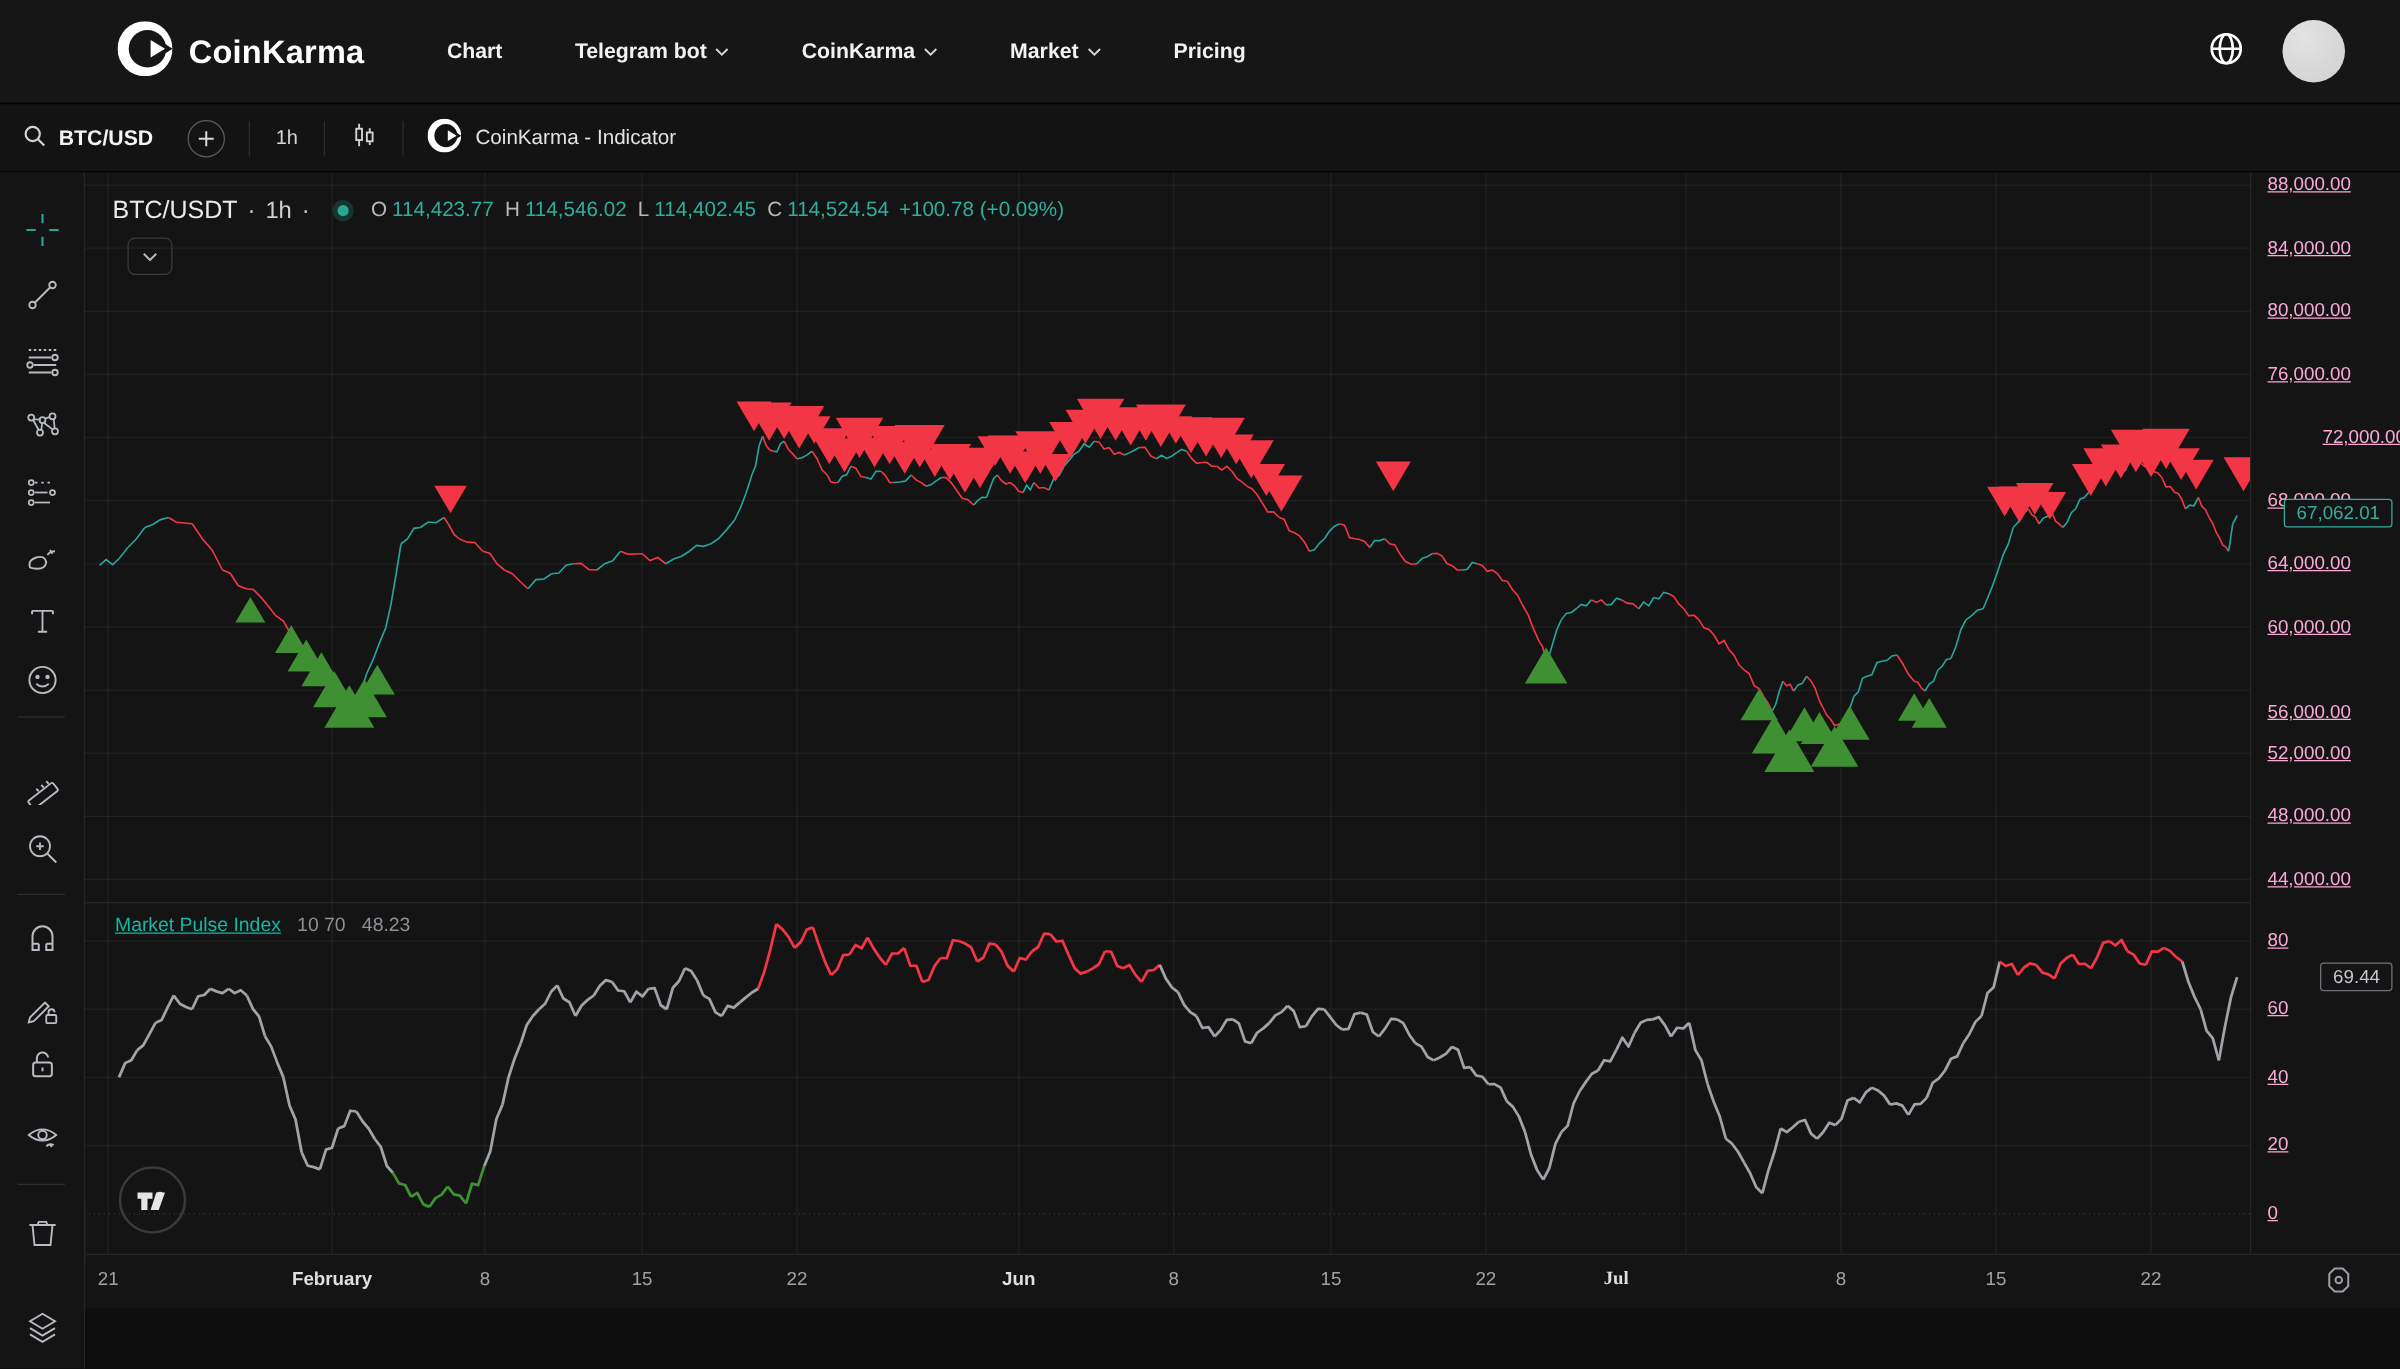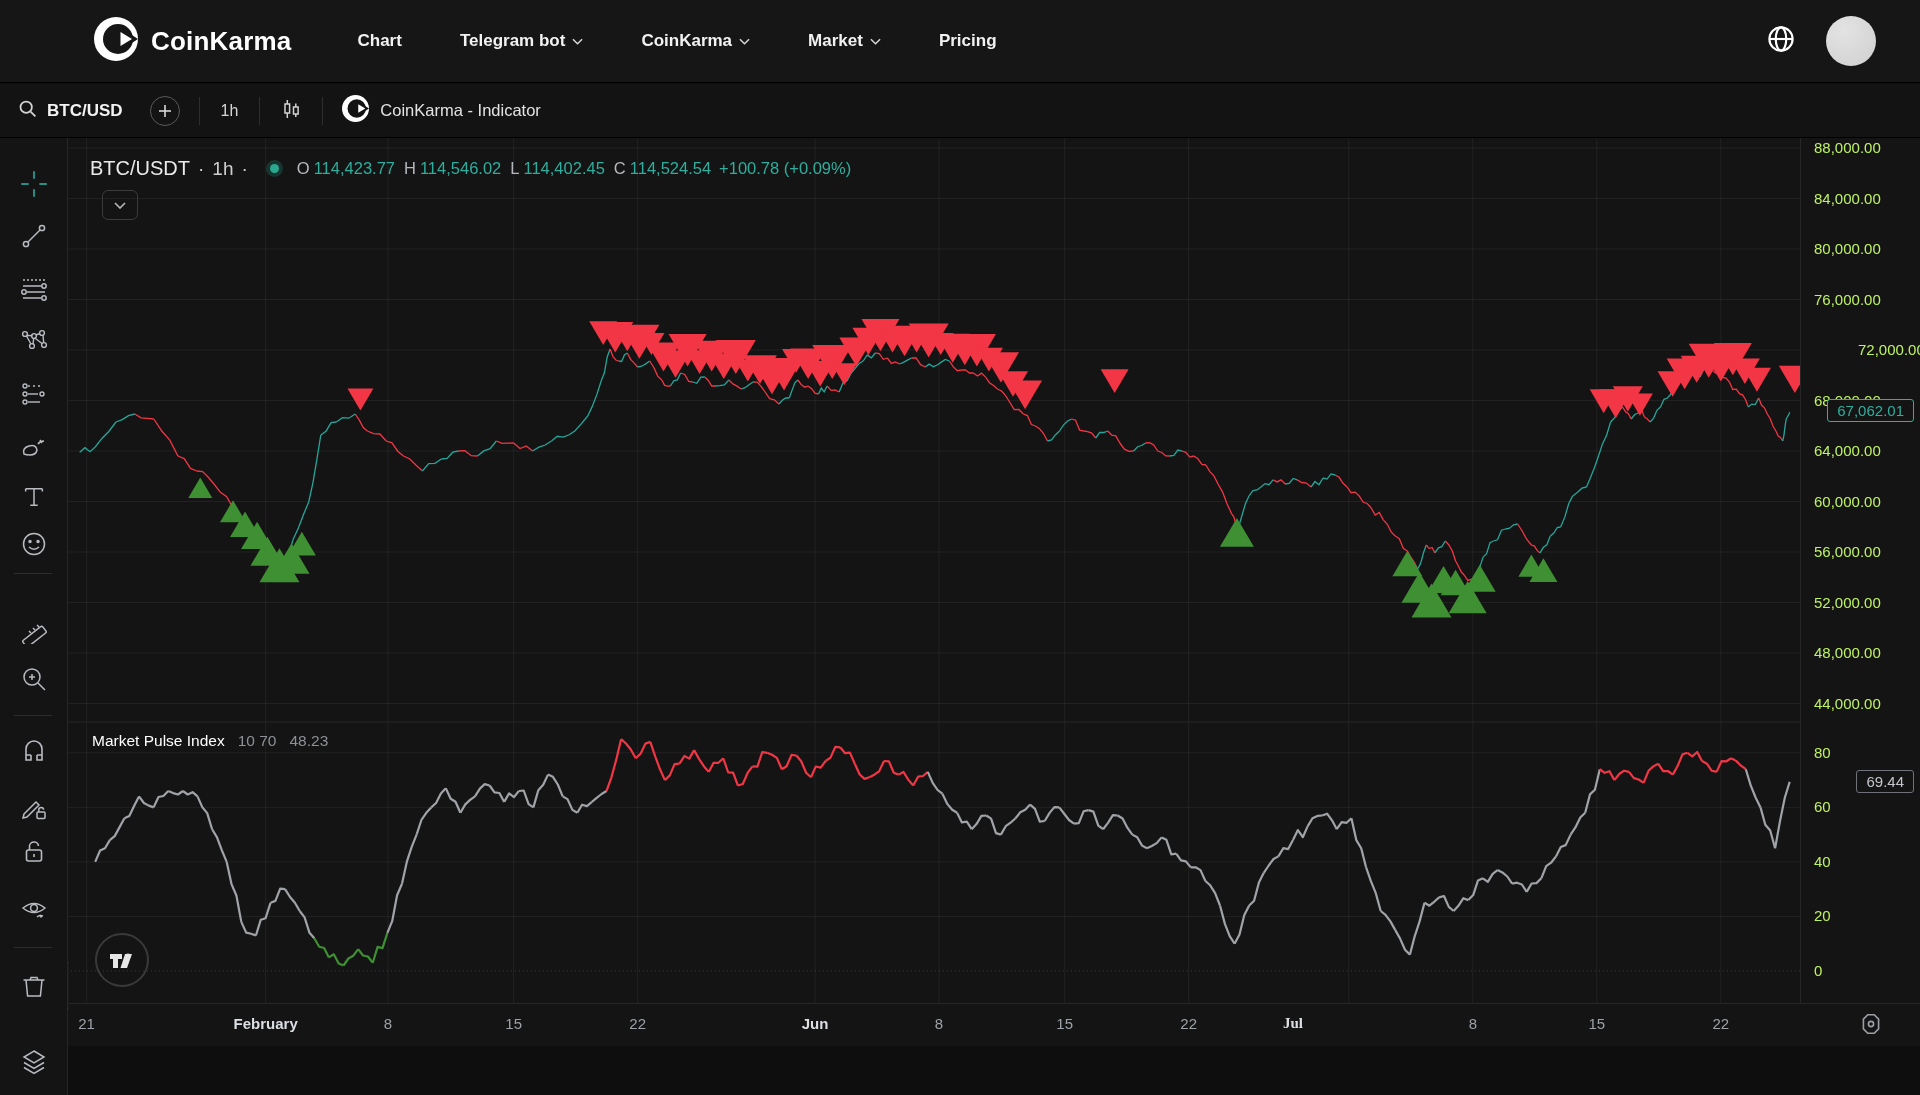--- a/index.html
+++ b/index.html
@@ -34,21 +34,21 @@
   
   .tools{position:absolute;top:138px;left:0;width:67px;height:957px;background:#141414;
        border-right:1px solid #262626;z-index:6;}
   .tool{position:absolute;left:50%;transform:translateX(-50%);width:40px;height:34px;display:flex;
        align-items:center;justify-content:center;cursor:pointer;color:#b8bbc2;}
   .tool.active{color:#26a69a;}
   .tool-div{position:absolute;left:14px;width:38px;height:1px;background:#2d2d2d;}
 
   
   .price-axis{position:absolute;top:0;right:0;width:119px;height:865px;border-left:1px solid #262626;z-index:4;}
-  .tick{position:absolute;left:13px;font-size:15px;color:#bef264;white-space:nowrap;}
+  .tick{position:absolute;left:13px;font-size:15px;color:#f9a8d4;white-space:nowrap;text-decoration:underline;}
   .time-axis{position:absolute;left:67px;right:0;top:865px;height:43px;border-top:1px solid #262626;z-index:4;}
   .t-tick{position:absolute;top:11px;transform:translateX(-50%);font-size:15px;color:#9da1a8;}
   .t-tick.major{color:#dcdfe4;font-weight:600;}
   .axis-label{position:absolute;right:6px;box-sizing:border-box;padding:2px 9px;font-size:15px;border-radius:3px;
        background:#141414;white-space:nowrap;z-index:5;}
   .axis-label.price{color:#2fae9d;border:1px solid #2fae9d;}
   .axis-label.mpi{color:#c3c6cb;border:1px solid #6f727b;}
 
   
   .legend{position:absolute;left:90px;top:19px;display:flex;align-items:center;gap:8px;z-index:5;white-space:nowrap;}
@@ -57,21 +57,21 @@
   .status-dot{width:9px;height:9px;border-radius:50%;background:#2aa78e;margin:0 10px 0 14px;
        box-shadow:0 0 0 4px rgba(42,167,142,.22);}
   .ohlc{display:flex;gap:9px;font-size:16.5px;}
   .ohlc .k{color:#b5b8bf;}
   .ohlc .v{color:#2fae9d;margin-left:-5px;}
   .chg{color:#2fae9d;font-size:16.5px;}
   .legend-collapse{position:absolute;left:102px;top:52px;width:34px;height:28px;border:1px solid #3b3b3b;
        border-radius:6px;display:flex;align-items:center;justify-content:center;color:#b9b9b9;cursor:pointer;z-index:5;}
   .mpi-legend{position:absolute;left:92px;top:594px;display:flex;gap:13px;align-items:baseline;
        font-size:15.5px;z-index:5;white-space:nowrap;}
-  .mpi-legend .t{color:#ffffff;}
+  .mpi-legend .t{color:#14b8a6;text-decoration:underline;}
   .mpi-legend .p{color:#8d9096;}
   .tv-mark{position:absolute;left:95px;top:795px;width:54px;height:54px;border-radius:50%;
        border:2px solid #3a3a3a;box-sizing:border-box;display:flex;align-items:center;justify-content:center;z-index:3;cursor:pointer;}
   .collapse-handle{position:absolute;left:53px;top:824px;width:15px;height:46px;background:#1c1c1c;
        border:1px solid #2e2e2e;border-right:none;border-radius:9px 0 0 9px;color:#8a8a8a;display:flex;
        align-items:center;justify-content:center;font-size:13px;z-index:5;cursor:pointer;}
   .ta-settings{position:absolute;right:36px;top:7px;color:#9b9ea5;cursor:pointer;}
 </style>
 </head>
 <body>
@@ -584,21 +584,21 @@
 
     <div class="price-axis" id="price-axis">
         <div class="tick" style="top: 1px;">88,000.00</div>
         <div class="tick" style="top: 51.5px;">84,000.00</div>
         <div class="tick" style="top: 102px;">80,000.00</div>
         <div class="tick" style="top: 152.5px;">76,000.00</div>
         <div class="tick" style="top: 203px; margin-left: 44px;">72,000.00</div>
         <div class="tick" style="top: 253.5px;">68,000.00</div>
         <div class="tick" style="top: 304px;">64,000.00</div>
         <div class="tick" style="top: 354.5px;">60,000.00</div>
-        <div class="tick" style="top: 405px;">56,000.00</div>
+        <div class="tick" style="top: 423px;">56,000.00</div>
         <div class="tick" style="top: 455.5px;">52,000.00</div>
         <div class="tick" style="top: 506px;">48,000.00</div>
         <div class="tick" style="top: 556.5px;">44,000.00</div>
         <div class="tick" style="top: 605.8px;">80</div>
         <div class="tick" style="top: 660.35px;">60</div>
         <div class="tick" style="top: 714.9px;">40</div>
         <div class="tick" style="top: 769.45px;">20</div>
         <div class="tick" style="top: 824px;">0</div>
         <div class="axis-label price" style="top: 261.342px;">67,062.01</div>
         <div class="axis-label mpi" style="top: 631.602px;">69.44</div>

